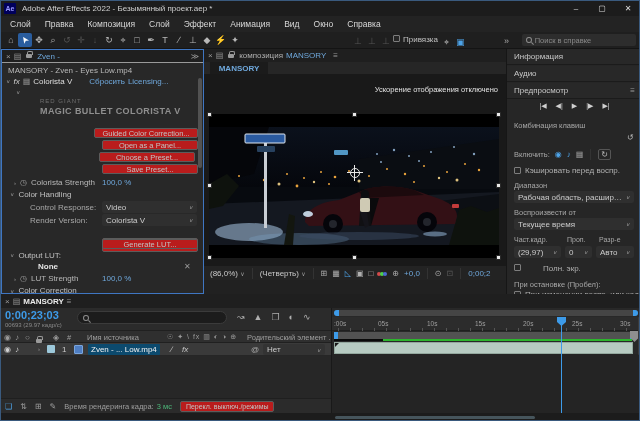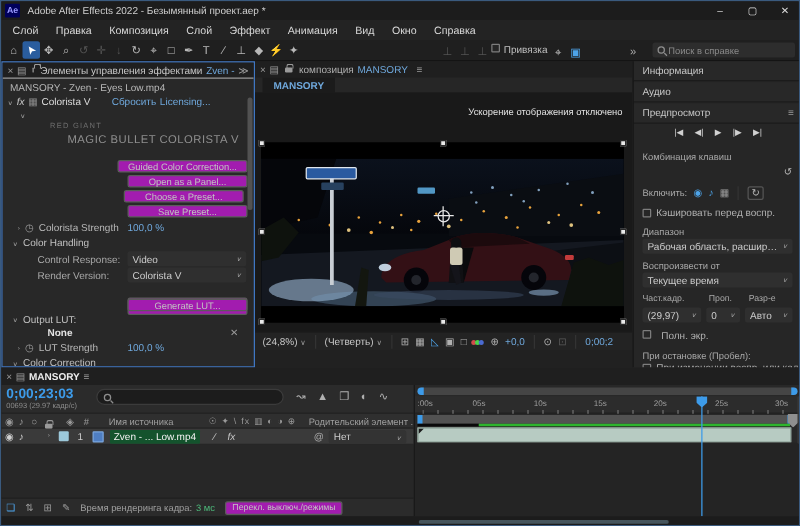--- a/index.html
+++ b/index.html
@@ -20,21 +20,21 @@
 .tool.dis{color:#545454}
 .tsep{width:1px;height:11px;background:#333;margin:0 2px}
 
 .chev{font-size:6px;color:#999;transform:scaleY(.8)}
 .lock{display:inline-block;width:6px;height:4px;background:#9a9a9a;border-radius:1px;position:relative;margin:0 2px}
 .lock:before{content:"";position:absolute;left:1px;top:-3px;width:4px;height:3px;border:1px solid #9a9a9a;border-bottom:none;border-radius:2px 2px 0 0}
 .mag{display:inline-block;width:6px;height:6px;border:1px solid #8d8d8d;border-radius:50%;position:relative}
 .mag:after{content:"";position:absolute;left:4px;top:5px;width:3px;height:1px;background:#8d8d8d;transform:rotate(45deg)}
 .cb{display:inline-block;width:7px;height:7px;border:1px solid #7d7d7d;border-radius:1px;background:#262626}
 .dd{background:#2f2f2f;border-radius:2px;height:12px;display:flex;align-items:center;justify-content:space-between;padding:0 4px;color:#ccc;white-space:nowrap;overflow:hidden}
-.btns{background:#a21caf;border:1px solid #5c5c5c;border-radius:2px;color:#c2c2c2;font-size:7.5px;display:flex;align-items:center;justify-content:center;white-space:nowrap}
+.btns{background:#b91c1c;border:1px solid #5c5c5c;border-radius:2px;color:#c2c2c2;font-size:7.5px;display:flex;align-items:center;justify-content:center;white-space:nowrap}
 .lbl{color:#a8a8a8;white-space:nowrap}
 .blue{color:#6fa8dc}
 .handle{width:5px;height:5px;background:#e9e9e9;border:1px solid #2a2a2a}
 
 #ecpanel{left:0;top:48px;width:203px;height:245px;background:#282828;border:1px solid #3f76c2;overflow:hidden}
 #comppanel{left:203px;top:48px;width:302px;height:245px;background:#212121;overflow:hidden}
 #rightpanel{left:505px;top:48px;width:135px;height:245px;background:#262626;border-left:1px solid #161616;overflow:hidden}
 .tabbar{left:0;top:0;width:100%;height:13px;background:#1f1f1f;display:flex;align-items:center;gap:3px;padding:0 4px;white-space:nowrap;overflow:hidden}
 .rphdr{left:0;width:135px;height:16px;background:#282828;border-bottom:1px solid #1b1b1b;display:flex;align-items:center;padding:0 7px;color:#c8c8c8;font-size:8px;justify-content:space-between}
 #timeline{left:0;top:293px;width:640px;height:128px;background:#262626;overflow:hidden}
@@ -107,36 +107,35 @@
       <i class="mag"></i>
       <input placeholder="Поиск в справке" style="">
     </span>
   </div>
 
   <div class="a" id="ecpanel">
     <div class="a tabbar" style="border-bottom:1px solid #9a9a9a">
       <span style="color:#9a9a9a">×</span>
       <span style="color:#9a9a9a">▤</span>
       <i class="lock"></i>
-      <span style="color:#c8c8c8">Элементы управления эффектами</span>
       <span class="blue">Zven -</span>
       <span style="margin-left:auto;color:#a0a0a0">≫</span>
     </div>
     <div class="a" style="left:6px;top:16px;color:#b8b8b8">MANSORY - Zven - Eyes Low.mp4</div>
     <div class="a" style="left:4px;top:27px;display:flex;align-items:center;gap:3px;width:195px">
       <span class="chev">∨</span>
       <span style="font-style:italic;color:#ccc">fx</span>
       <span style="color:#8a8a8a">▦</span>
       <span style="color:#dedede">Colorista V</span>
       <span class="blue" style="margin-left:14px">Сбросить</span>
       <span class="blue">Licensing...</span>
     </div>
     <div class="a chev" style="left:14px;top:39px">∨</div>
     <div class="a" style="left:38px;top:48px;font-size:6px;color:#6f6f6f;letter-spacing:1px">RED GIANT</div>
-    <div class="a" style="left:52px;top:56px;font-size:9px;font-weight:normal;color:#8f8f8f;letter-spacing:.4px">MAGIC BULLET COLORISTA V</div>
+    <div class="a" style="left:38px;top:56px;font-size:9px;font-weight:bold;color:#8f8f8f;letter-spacing:.4px">MAGIC BULLET COLORISTA V</div>
     <div class="a btns" style="left:92px;top:78px;width:104px;height:10px">Guided Color Correction...</div>
     <div class="a btns" style="left:100px;top:90px;width:96px;height:10px">Open as a Panel...</div>
     <div class="a btns" style="left:97px;top:102px;width:96px;height:10px">Choose a Preset...</div>
     <div class="a btns" style="left:100px;top:114px;width:96px;height:10px">Save Preset...</div>
     <div class="a" style="left:12px;top:128px;display:flex;gap:4px;align-items:center">
       <span class="chev">›</span>
       <span style="color:#9a9a9a">◷</span>
       <span class="lbl" style="color:#b8b8b8">Colorista Strength</span>
     </div>
     <div class="a blue" style="left:100px;top:128px">100,0 %</div>
@@ -285,21 +284,21 @@
       <div class="a handle" style="left:148px;top:38px"></div>
       <div class="a handle" style="left:292px;top:38px"></div>
       <div class="a handle" style="left:3px;top:109px"></div>
       <div class="a handle" style="left:292px;top:109px"></div>
       <div class="a handle" style="left:3px;top:181px"></div>
       <div class="a handle" style="left:148px;top:181px"></div>
       <div class="a handle" style="left:292px;top:181px"></div>
     </div>
 
     <div class="a" style="left:0;top:216px;width:302px;height:15px;background:#232323;border-top:1px solid #191919;display:flex;align-items:center;gap:5px;padding:0 6px;overflow:hidden;white-space:nowrap">
-      <span style="color:#c8c8c8"><span>(24,8%)</span> <i class="chev" style="font-style:normal">∨</i></span>
+      <span style="color:#c8c8c8"><span>(86,0%)</span> <i class="chev" style="font-style:normal">∨</i></span>
       <span class="tsep"></span>
       <span style="color:#c8c8c8"><span>(Четверть)</span> <i class="chev" style="font-style:normal">∨</i></span>
       <span class="tsep"></span>
       <span style="color:#b0b0b0">⊞</span>
       <span style="color:#b0b0b0">▦</span>
       <span style="color:#4da3e8">◺</span>
       <span style="color:#b0b0b0">▣</span>
       <span style="color:#b0b0b0">□</span>
       <span class="rgbdots"><i style="background:#d24b4b"></i><i style="background:#4bd24b"></i><i style="background:#4b6bd2"></i></span>
       <span style="color:#b0b0b0">⊕</span>
@@ -362,21 +361,21 @@
         <i class="chev">∨</i>
     </div>
     <div class="a dd" style="left:58px;top:197px;width:27px">
       <span>0</span>
         <i class="chev">∨</i>
     </div>
     <div class="a dd" style="left:89px;top:197px;width:38px">
       <span>Авто</span>
         <i class="chev">∨</i>
     </div>
-    <div class="a" style="left:7px;top:215px;display:flex;align-items:flex-start;gap:8px">
+    <div class="a" style="left:7px;top:215px;display:flex;align-items:flex-start;gap:22px">
       <span class="cb"></span>
       <span style="color:#b0b0b0">Полн. экр.</span>
     </div>
     <div class="a lbl" style="left:7px;top:231px;font-size:7.5px">При остановке (Пробел):</div>
     <div class="a" style="left:7px;top:241px;display:flex;align-items:center;gap:4px">
       <span class="cb"></span>
       <span style="color:#b0b0b0;white-space:nowrap">При изменении воспр. или кадры</span>
     </div>
   </div>
 
@@ -413,21 +412,21 @@
         <span class="a" style="left:166px;top:2px;color:#9a9a9a;font-size:7px;letter-spacing:1px">☉ ✦ \ fx ▥ ◐ ◑ ⊕</span>
         <span class="a thin" style="left:246px;top:2px">Родительский элемент ...</span>
       </div>
       <div class="a" style="left:0;top:35px;width:330px;height:13px;background:#3a3a3a;border-bottom:1px solid #262626">
         <span class="a" style="left:3px;top:2px;color:#d0d0d0">◉</span>
         <span class="a" style="left:14px;top:2px;color:#d0d0d0">♪</span>
         <span class="a chev" style="left:37px;top:3px">›</span>
         <span class="a" style="left:46px;top:2px;width:8px;height:8px;background:#9cc8da;border-radius:1px"></span>
         <span class="a" style="left:61px;top:2px;color:#cccccc">1</span>
         <span class="a" style="left:73px;top:2px;width:9px;height:9px;background:#4f7ec2;border-radius:1px;border:1px solid #7aa6de"></span>
-        <span class="a" style="left:87px;top:1px;background:#14532d;border-radius:1px;padding:1px 3px;color:#f2f2f2">Zven - ... Low.mp4</span>
+        <span class="a" style="left:87px;top:1px;background:#0c4a6e;border-radius:1px;padding:1px 3px;color:#f2f2f2">Zven - ... Low.mp4</span>
         <span class="a" style="left:170px;top:2px;color:#c8c8c8">∕</span>
         <span class="a" style="left:181px;top:2px;color:#c8c8c8;font-style:italic">fx</span>
         <span class="a" style="left:250px;top:2px;color:#a8a8a8">@</span>
         <div class="a dd" style="left:262px;top:1px;width:62px;height:11px;background:#333">
           <span>Нет</span>
             <i class="chev">∨</i>
         </div>
       </div>
       <div class="a" style="left:0;top:48px;width:330px;height:42px;background:#272727"></div>
       <div class="a" style="left:0;top:90px;width:330px;height:15px;background:#2b2b2b;border-top:1px solid #1f1f1f;display:flex;align-items:center;gap:8px;padding:0 4px">

